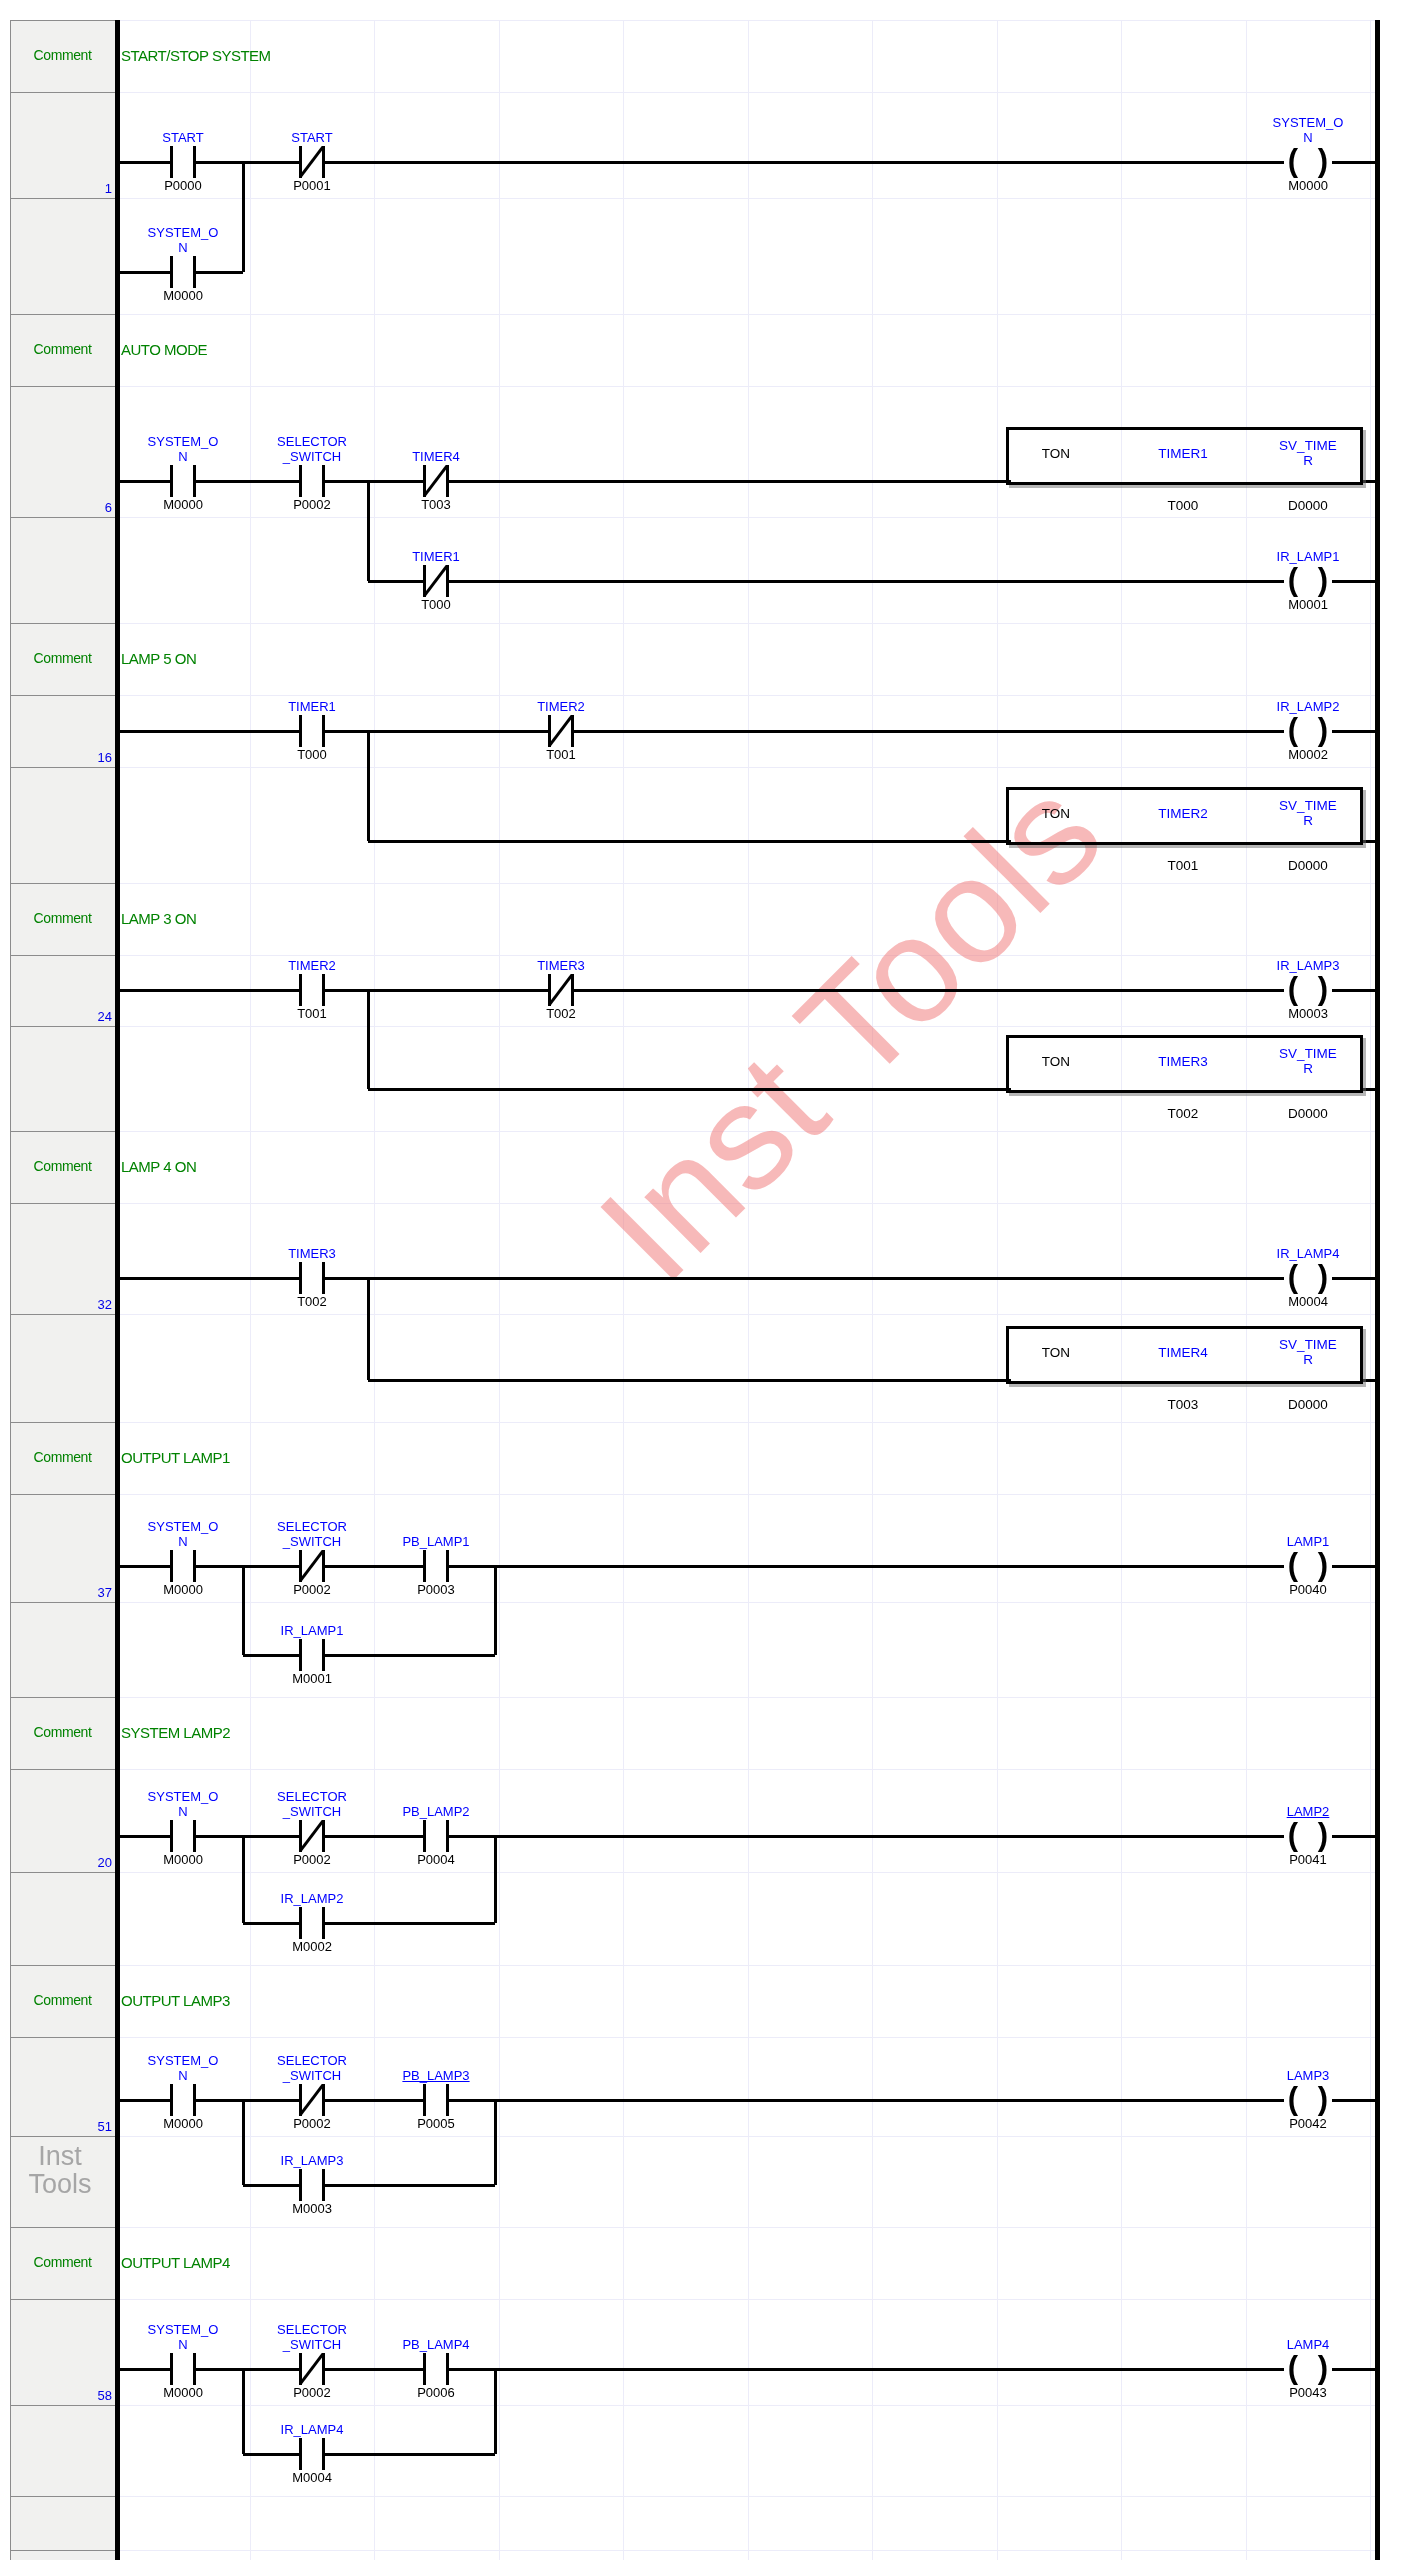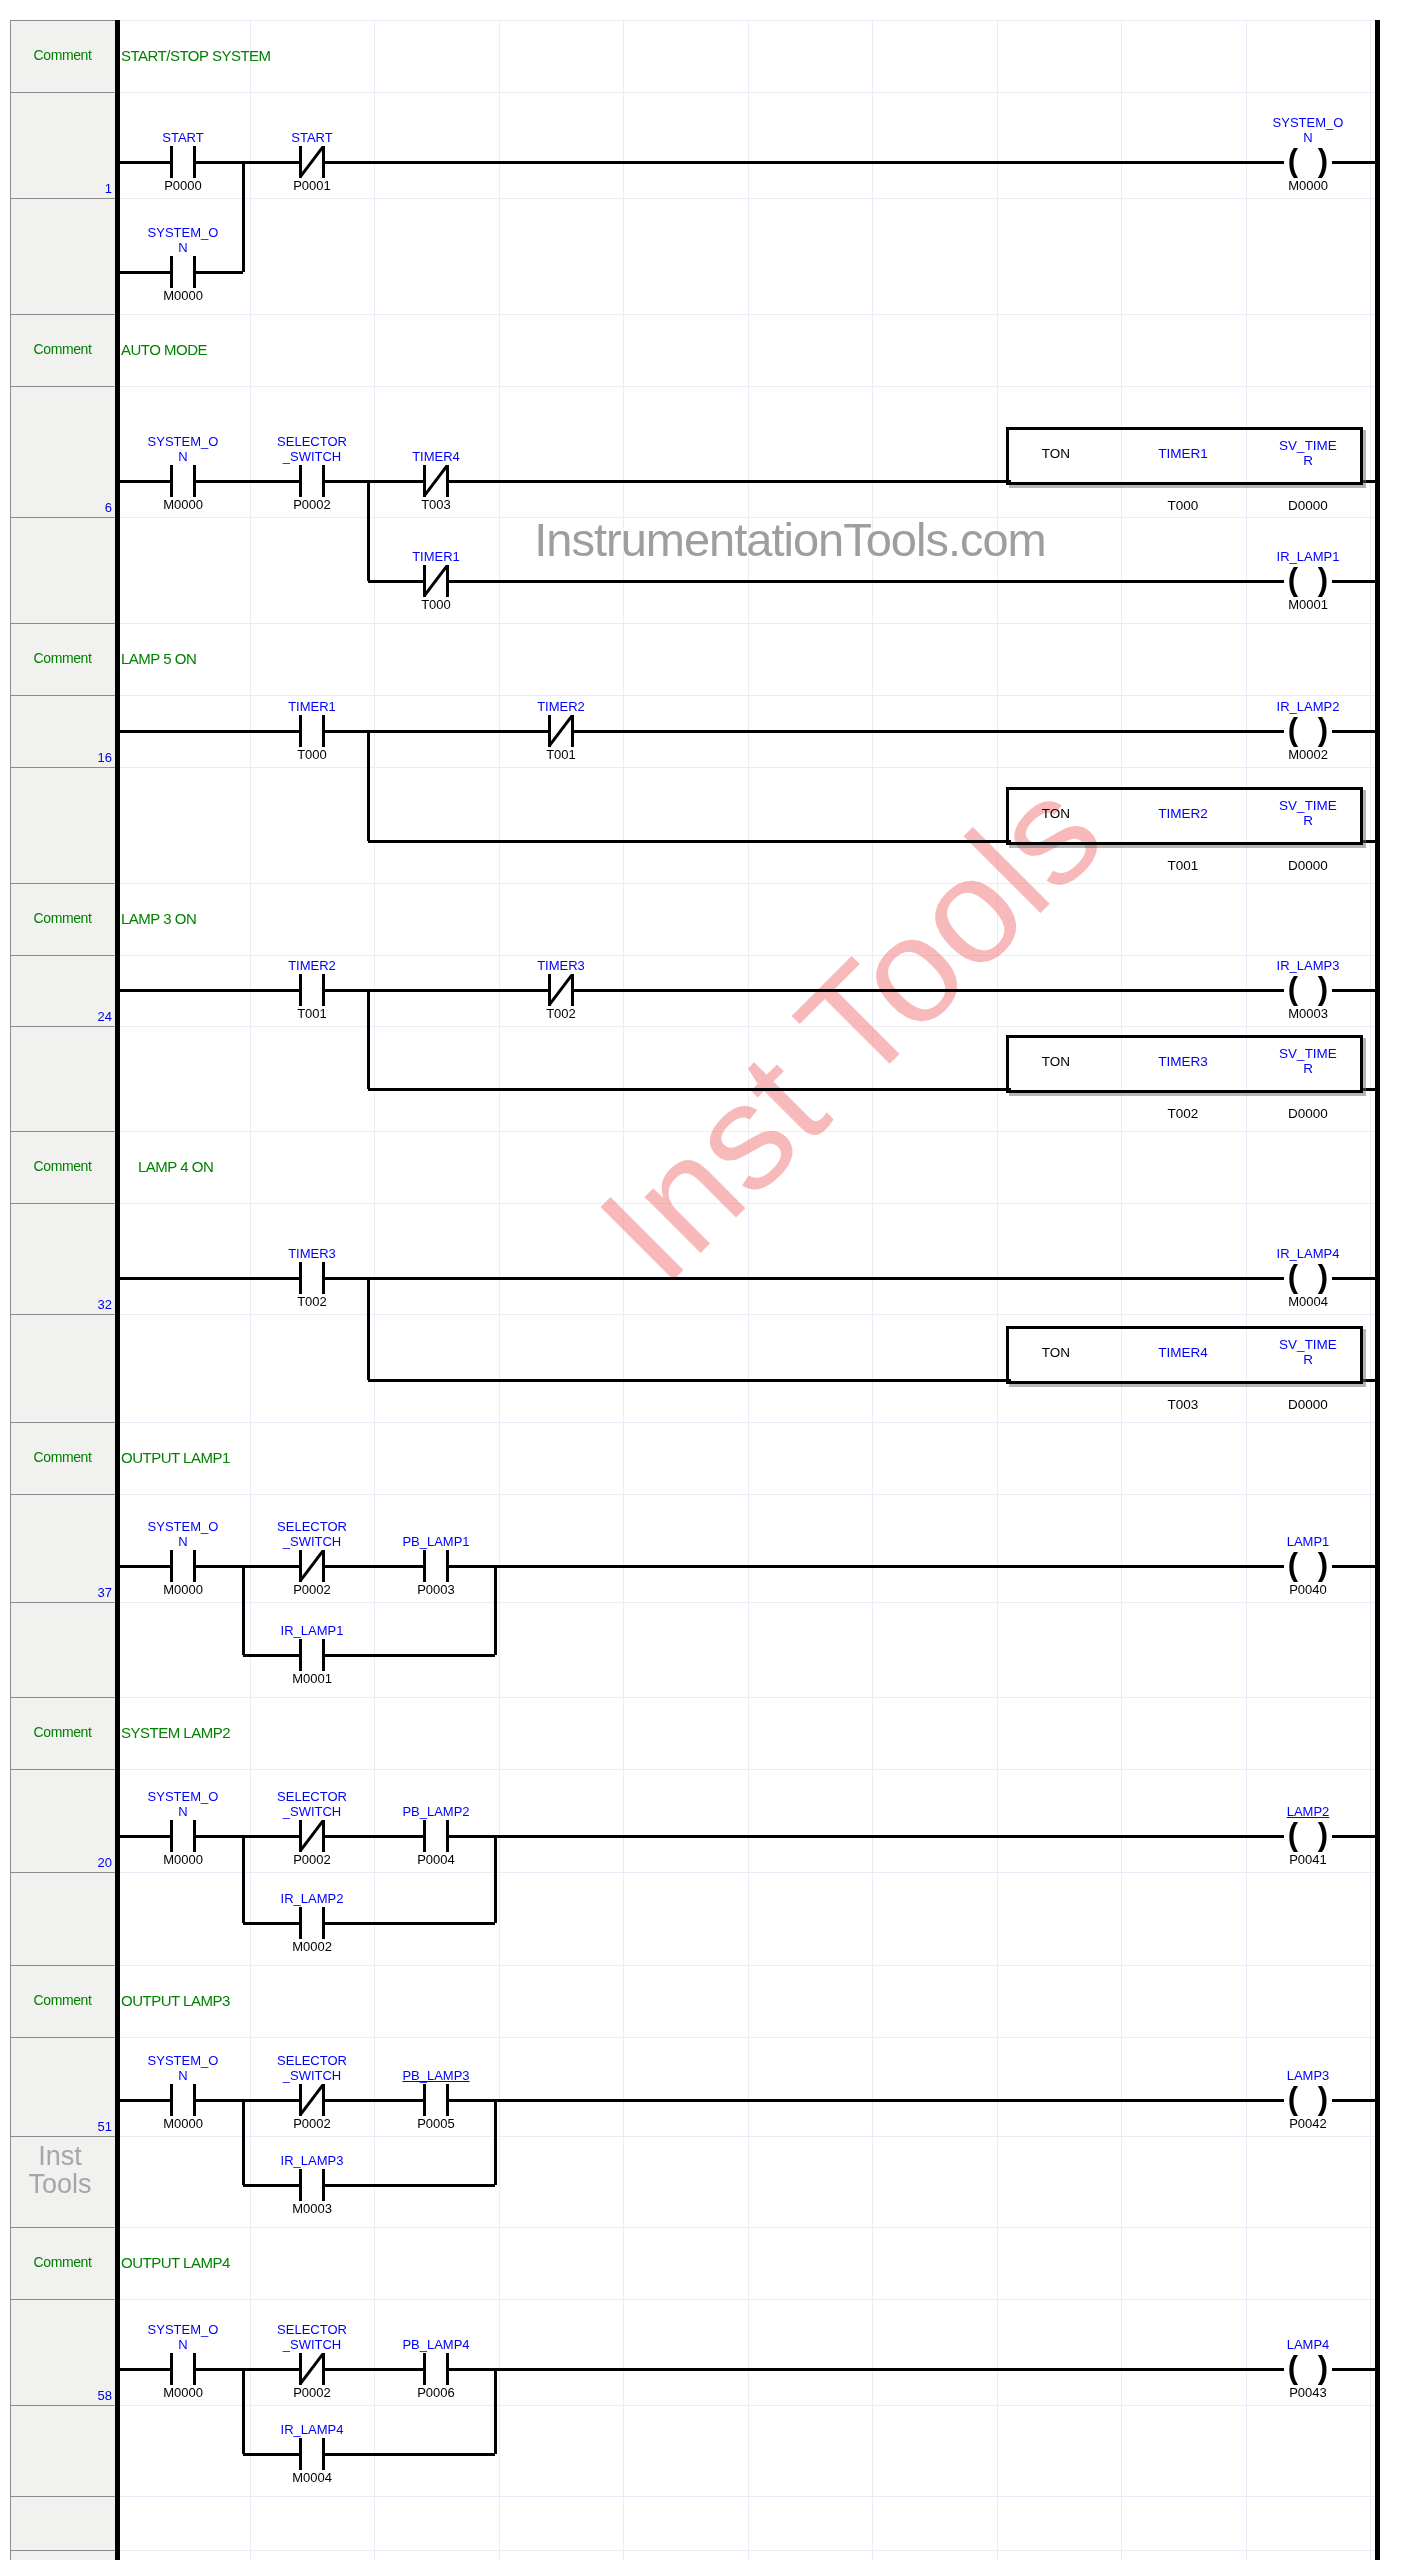--- a/index.html
+++ b/index.html
@@ -78,21 +78,20 @@
       <div class="gridline" style="left: 117px; top: 1965px; width: 1260px; height: 1px;"></div>
       <div class="gridline" style="left: 117px; top: 2037px; width: 1260px; height: 1px;"></div>
       <div class="gridline" style="left: 117px; top: 2136px; width: 1260px; height: 1px;"></div>
       <div class="gridline" style="left: 117px; top: 2227px; width: 1260px; height: 1px;"></div>
       <div class="gridline" style="left: 117px; top: 2299px; width: 1260px; height: 1px;"></div>
       <div class="gridline" style="left: 117px; top: 2405px; width: 1260px; height: 1px;"></div>
       <div class="gridline" style="left: 117px; top: 2496px; width: 1260px; height: 1px;"></div>
       <div class="gridline" style="left: 117px; top: 2550px; width: 1260px; height: 1px;"></div>
     </div>
 
-  <div class="wm-center">InstrumentationTools.com</div>
   <div class="wm-diag">Inst Tools</div>
 
   <div id="ladder-layer">
       <div class="comment-green" style="left: 121px; top: 47px;">START/STOP SYSTEM</div>
       <div class="wire" style="left: 117px; top: 160.5px; width: 1260px; height: 3px;"></div>
       <div class="abs" style="left: 143px; top: 106px; width: 80px; height: 92px;">
         <div class="tag" style="left: 2px; bottom: 53px; width: 76px;">START</div>
         <div class="whitegap" style="left: 30px; top: 53px; width: 20px; height: 7px;"></div>
         <div class="pipe" style="left: 27px; top: 40px;"></div>
         <div class="pipe" style="left: 50px; top: 40px;"></div>
@@ -235,21 +234,21 @@
       <div class="wire" style="left: 368px; top: 1087.5px; width: 643px; height: 3px;"></div>
       <div class="wire" style="left: 1360px; top: 1087.5px; width: 17px; height: 3px;"></div>
       <div class="abs" style="left: 1006px; top: 1032px; width: 374px; height: 96px;">
         <div class="ton-box" style="left: 0px; top: 3px; width: 351px; height: 52px;"></div>
         <div class="ton-text" style="left: 0px; top: 22px; width: 100px; color: rgb(0, 0, 0);">TON</div>
         <div class="ton-text" style="left: 117px; top: 22px; width: 120px; color: rgb(0, 0, 255);">TIMER3</div>
         <div class="ton-text" style="left: 272px; top: 14px; width: 60px; color: rgb(0, 0, 255); word-break: break-all;">SV_TIMER</div>
         <div class="ton-text" style="left: 130px; top: 74px; width: 94px; color: rgb(0, 0, 0);">T002</div>
         <div class="ton-text" style="left: 252px; top: 74px; width: 100px; color: rgb(0, 0, 0);">D0000</div>
       </div>
-      <div class="comment-green" style="left: 121px; top: 1158px; padding-left: 17px;">LAMP 4 ON</div>
+      <div class="comment-green" style="left: 121px; top: 1158px;">LAMP 4 ON</div>
       <div class="wire" style="left: 117px; top: 1276.5px; width: 1260px; height: 3px;"></div>
       <div class="abs" style="left: 272px; top: 1222px; width: 80px; height: 92px;">
         <div class="tag" style="left: 2px; bottom: 53px; width: 76px;">TIMER3</div>
         <div class="whitegap" style="left: 30px; top: 53px; width: 20px; height: 7px;"></div>
         <div class="pipe" style="left: 27px; top: 40px;"></div>
         <div class="pipe" style="left: 50px; top: 40px;"></div>
         <div class="addr" style="left: 0px; top: 72px; width: 80px;">T002</div>
       </div>
       <div class="abs" style="left: 1268px; top: 1222px; width: 80px; height: 92px;">
         <div class="tag" style="left: 2px; bottom: 53px; width: 76px;">IR_LAMP4</div>

